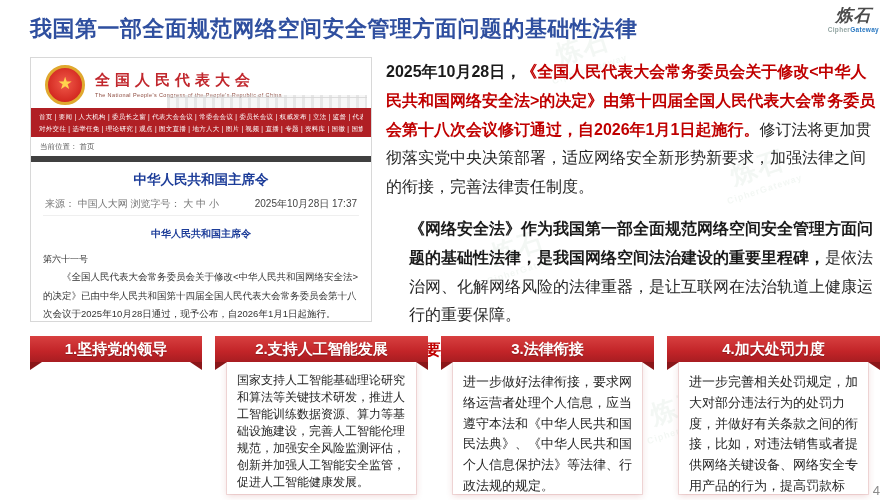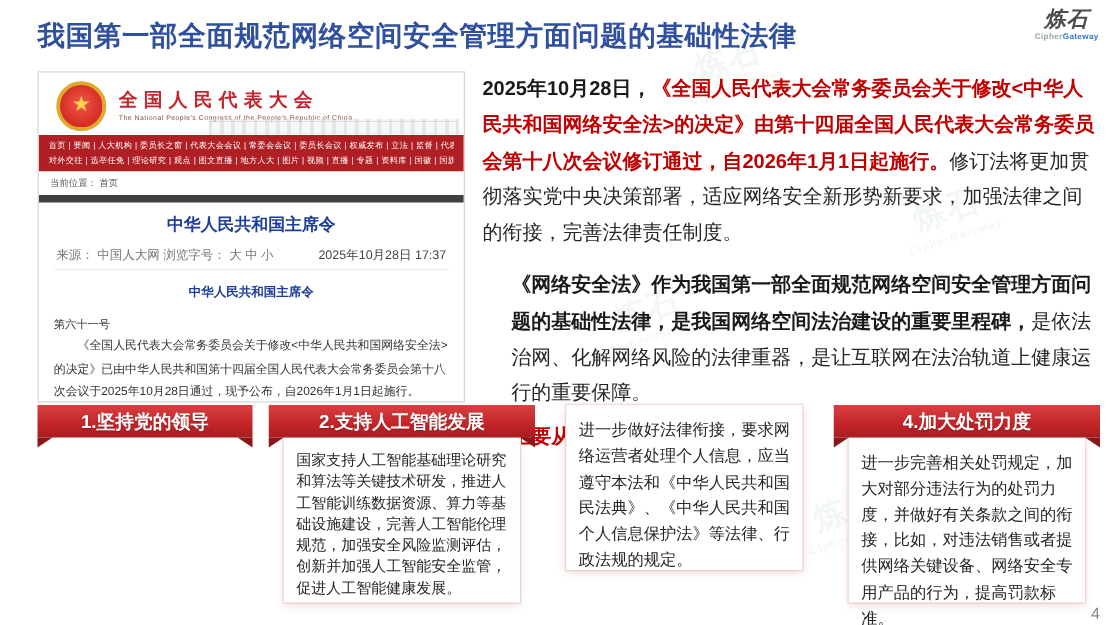--- a/index.html
+++ b/index.html
@@ -55,21 +55,21 @@
   .doc-no { text-align:left; font-size:9px; color:#333; margin:12px 0 2px; }
   .doc-body { font-size:9.5px; line-height:1.95; color:#333; text-indent:2em; margin-top:2px; }
   
   .right-col { position:absolute; left:386px; top:50px; width:492px; }
   .para { font-size:16px; line-height:1.8; margin:8px 0 0; color:#262626; }
   .para.indented { margin-left:23px; margin-top:13px; }
   .para.call-out { margin-left:23px; margin-top:6px; }
   .t-bold { font-weight:bold; color:#1a1a1a; }
   .t-red  { font-weight:bold; color:#c00000; }
   
-  .boxes { position:absolute; left:30px; top:324px; width:850px; display:flex; gap:13px; }
+  .boxes { position:absolute; left:30px; top:336px; width:850px; display:flex; gap:13px; }
   .box { flex:1; display:flex; flex-direction:column; }
   .box:nth-child(1) { flex:0 0 172px; }
   .ribbon { position:relative; height:26px; z-index:2;
             background:linear-gradient(180deg,#d84040 0%, #c22428 60%, #a81d21 100%);
             color:#fff; font-weight:bold; font-size:15px;
             display:flex; align-items:center; justify-content:center;
             text-shadow:0 1px 1px rgba(0,0,0,.25); }
   .ribbon:before, .ribbon:after { content:""; position:absolute; top:100%; width:0; height:0;
             border-top:8px solid #8a1619; }
   .ribbon:before { left:0; border-right:12px solid transparent; }
@@ -155,20 +155,21 @@
 
   <div class="boxes">
     <div class="box">
       <div class="ribbon">1.坚持党的领导</div>
     </div>
     <div class="box">
       <div class="ribbon">2.支持人工智能发展</div>
       <div class="box-body">国家支持人工智能基础理论研究和算法等关键技术研发，推进人工智能训练数据资源、算力等基础设施建设，完善人工智能伦理规范，加强安全风险监测评估，创新并加强人工智能安全监管，促进人工智能健康发展。</div>
     </div>
     <div class="box">
+      <div class="ribbon">3.法律衔接</div>
       <div class="box-body">进一步做好法律衔接，要求网络运营者处理个人信息，应当遵守本法和《中华人民共和国民法典》、《中华人民共和国个人信息保护法》等法律、行政法规的规定。</div>
     </div>
     <div class="box">
       <div class="ribbon">4.加大处罚力度</div>
       <div class="box-body">进一步完善相关处罚规定，加大对部分违法行为的处罚力度，并做好有关条款之间的衔接，比如，对违法销售或者提供网络关键设备、网络安全专用产品的行为，提高罚款标准。</div>
     </div>
   </div>
 
   <div class="page-num">4</div>
 </div>

